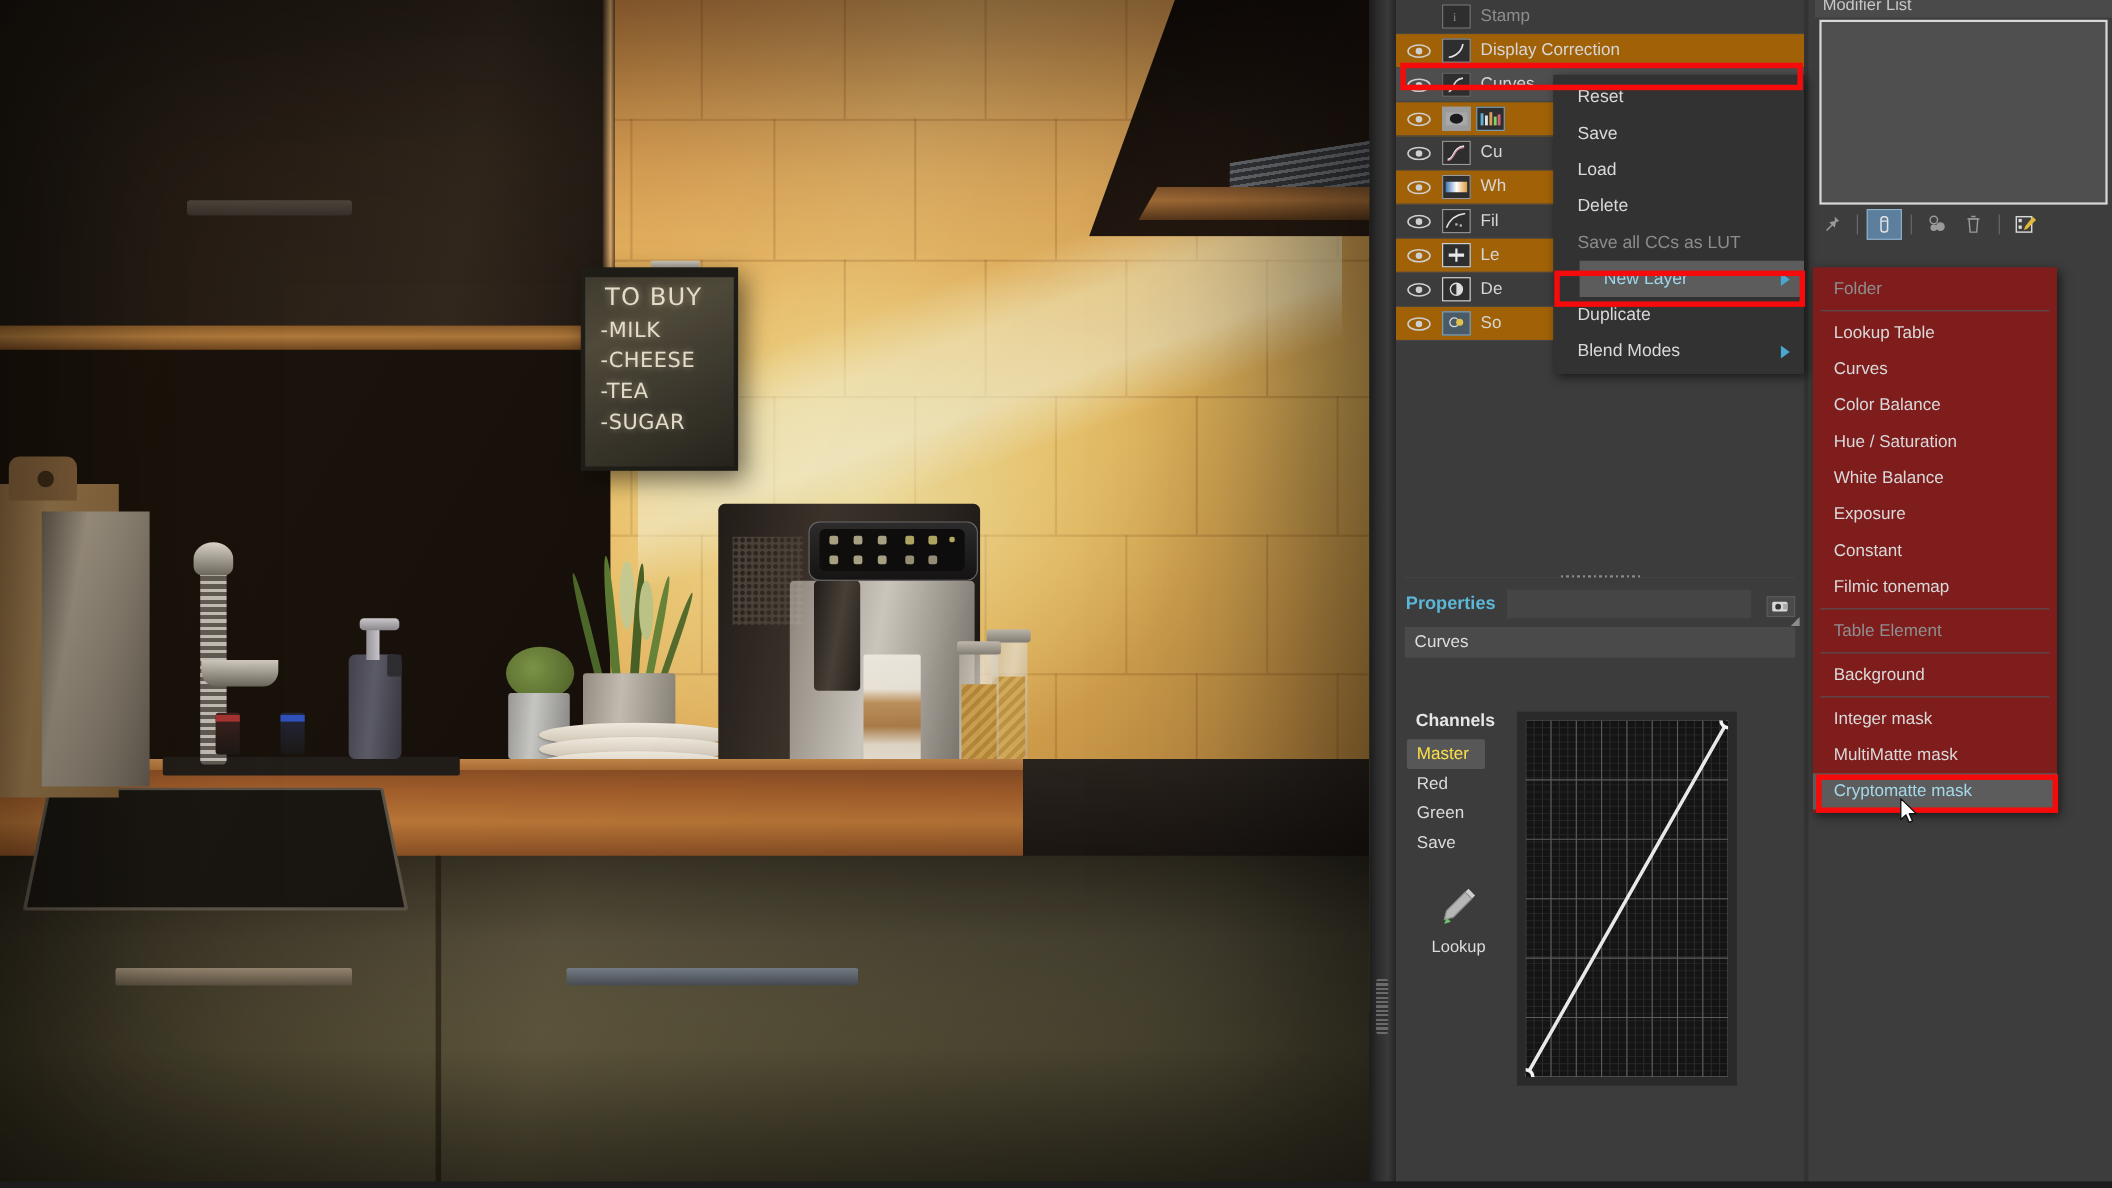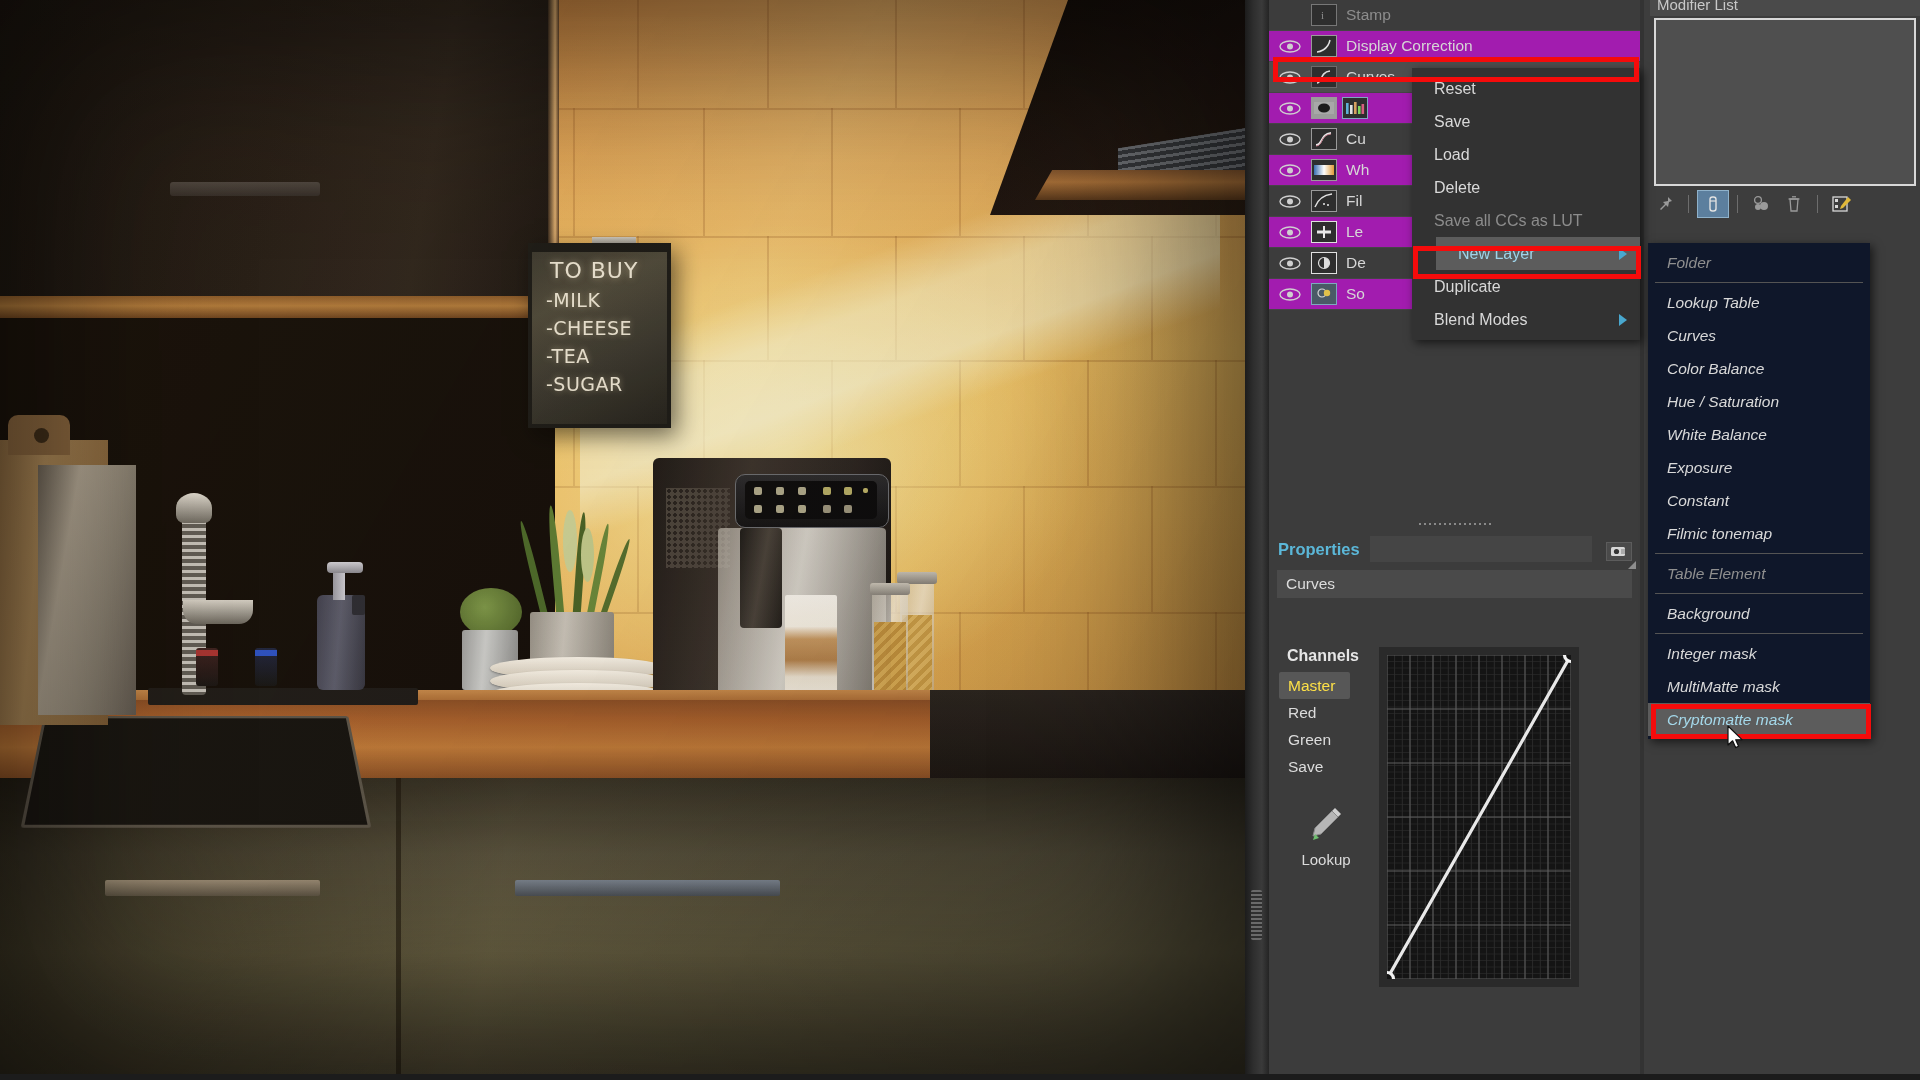--- a/index.html
+++ b/index.html
@@ -149,21 +149,21 @@
      box-shadow:inset 0 0 170px 55px rgba(0,0,0,.5);}
 
   
   #gutter{position:absolute;left:1245px;top:0;width:24px;height:1080px;
      background:linear-gradient(90deg,#1c1c1c,#2e2e2e 35%,#3a3a3a 70%,#242424);}
   #grip{position:absolute;left:1251px;top:890px;width:11px;height:50px;
      background:repeating-linear-gradient(180deg,#6a6a6a 0 2px,#2f2f2f 2px 4px);border-radius:2px;}
 
   #layerPanel{position:absolute;left:1269px;top:0;width:371px;height:525px;background:#3c3c3c;}
   .lrow{position:relative;height:30px;display:flex;align-items:center;border-bottom:1px solid #454545;}
-  .lrow.alt{background:#a21caf;}
+  .lrow.alt{background:#a16207;}
   .lrow.sel{background:#4e4e4e;}
   .eye{width:42px;display:flex;justify-content:center;align-items:center;}
   .eye svg{display:block;}
   .licon{width:24px;height:20px;margin-right:9px;flex:0 0 auto;border:1px solid #9a9a9a;
      display:flex;align-items:center;justify-content:center;overflow:hidden;background:#2e2e2e;}
   .llabel{font-size:15.5px;color:#d6d6d6;white-space:nowrap;}
   .llabel.dim{color:#8d8d8d;}
 
   
   #propPanel{position:absolute;left:1269px;top:525px;width:371px;height:555px;background:#3c3c3c;}
@@ -215,22 +215,22 @@
   
   #ctxMenu{position:absolute;left:1412px;top:68px;width:228px;background:#323232;
      box-shadow:3px 3px 9px rgba(0,0,0,.6);padding:4px 0;}
   .ctxItem{height:33px;display:flex;align-items:center;padding-left:22px;color:#d9d9d9;font-size:16px;position:relative;}
   .ctxItem.dim{color:#8c8c8c;}
   .ctxItem.hl{background:#5c5c5c;color:#9ed3e8;margin-left:24px;}
   .ctxArrow{position:absolute;right:13px;width:0;height:0;border-top:6px solid transparent;
      border-bottom:6px solid transparent;border-left:8px solid #49a8cf;}
 
   
-  #subMenu{position:absolute;left:1648px;top:243px;width:222px;background:#0f172a;
-     box-shadow:3px 3px 9px rgba(0,0,0,.6);padding:3px 0;font-style:italic;}
+  #subMenu{position:absolute;left:1648px;top:243px;width:222px;background:#7f1d1d;
+     box-shadow:3px 3px 9px rgba(0,0,0,.6);padding:3px 0;}
   .sbItem{height:33px;display:flex;align-items:center;padding-left:19px;color:#d9d9d9;font-size:15.5px;}
   .sbItem.dim{color:#8f8f8f;}
   .sbItem.hl{background:#5c5c5c;color:#a4d8ea;}
   .sbSep{height:1px;background:#545454;margin:3px 7px;}
 
   
   .redbox{position:absolute;border:5px solid #f50b0b;box-sizing:border-box;pointer-events:none;}
   #rb1{left:1273px;top:57px;width:366px;height:25px;}
   #rb2{left:1413px;top:246px;width:228px;height:33px;}
   #rb3{left:1651px;top:704px;width:220px;height:35px;}

